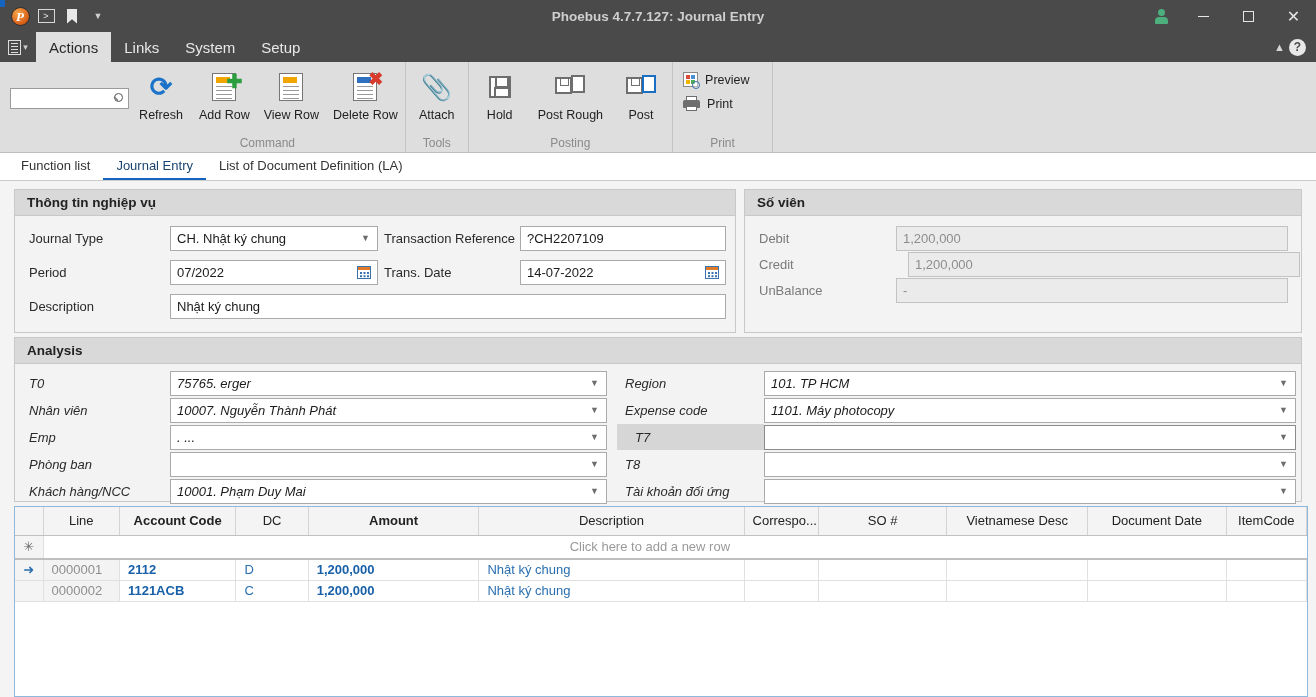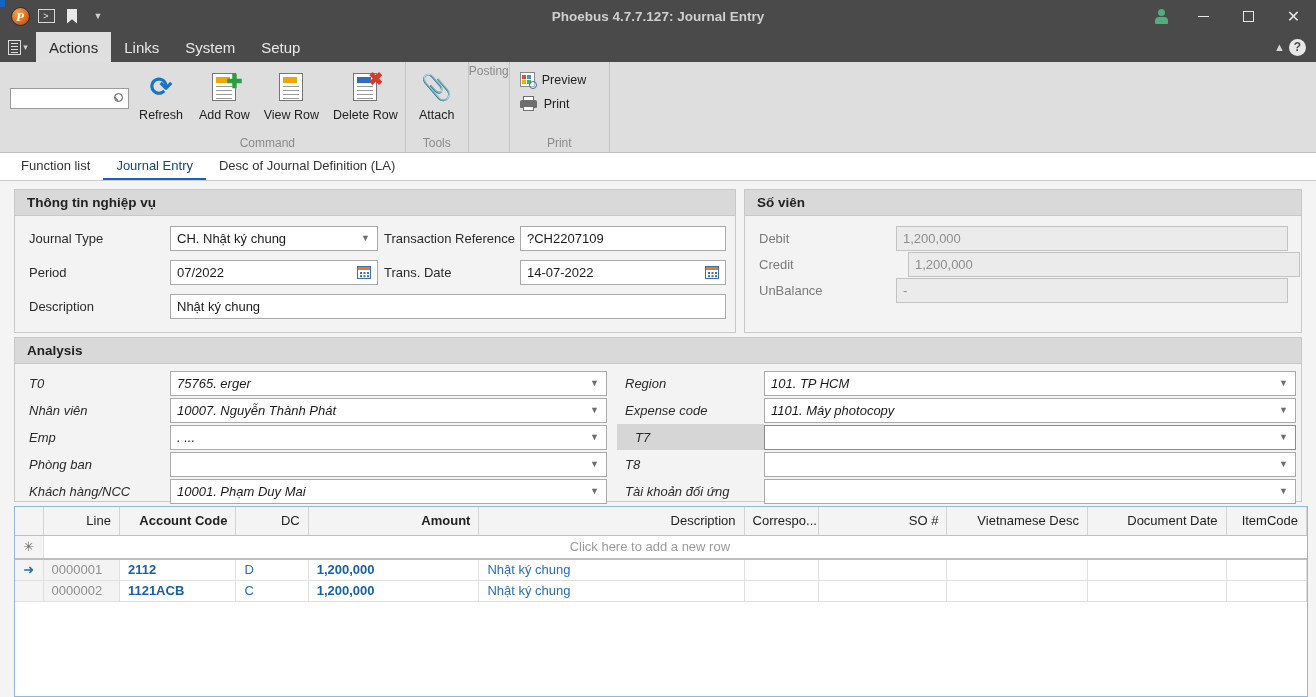--- a/index.html
+++ b/index.html
@@ -272,21 +272,21 @@
 
   
   #gridwrap {
     position: absolute; left: 14px; right: 8px; top: 0; bottom: 0;
     border: 1px solid #8fb8dd; background: #fff;
   }
   table.grid { width: 100%; border-collapse: collapse; table-layout: fixed; }
   table.grid th {
     height: 28px; background: #f4f4f4; border-right: 1px solid #d4d4d4;
     border-bottom: 1px solid #c0c0c0; font-size: 13px; color: #222;
-    text-align: right; padding: 0 8px; font-weight: normal; white-space: nowrap; overflow: hidden;
+    text-align: center; padding: 0 8px; font-weight: normal; white-space: nowrap; overflow: hidden;
   }
   table.grid th.b { font-weight: bold; }
   table.grid td {
     height: 21px; border-right: 1px solid #e0e0e0; border-bottom: 1px solid #e0e0e0;
     font-size: 13px; padding: 0 8px; white-space: nowrap; overflow: hidden;
   }
   td.rowhdr { background:#f4f4f4; border-right:1px solid #d0d0d0; text-align:center; padding:0; }
   td.linecell { background: #f3f3f3; color: #8e8e8e; border-right: 1px solid #d0d0d0; }
   td.acct { color: #1860a8; font-weight: bold; }
   td.dc { color: #2a6fb0; }
@@ -406,20 +406,46 @@
         <span class="rbtn-ico">
             <span class="clip-ico">📎</span>
           </span>
         <span class="rbtn-lbl">Attach</span>
       </div>
     </div>
     <div class="rg-title">Tools</div>
   </div>
 
   <div class="ribbon-group">
+    <div class="rg-body">
+      <div class="rbtn">
+        <span class="rbtn-ico">
+            <span class="floppy"></span>
+          </span>
+        <span class="rbtn-lbl">Hold</span>
+      </div>
+      <div class="rbtn">
+        <span class="rbtn-ico">
+          <span class="postgrp">
+              <span class="f2"></span>
+              <span class="pg"></span>
+            </span>
+        </span>
+        <span class="rbtn-lbl">Post Rough</span>
+      </div>
+      <div class="rbtn">
+        <span class="rbtn-ico">
+          <span class="postgrp">
+              <span class="f2"></span>
+              <span class="pg blue"></span>
+            </span>
+        </span>
+        <span class="rbtn-lbl">Post</span>
+      </div>
+    </div>
     <div class="rg-title">Posting</div>
   </div>
 
   <div class="ribbon-group" style="min-width:100px;">
     <div class="rg-body print-stack">
       <div class="printrow">
         <span class="prev-ico">
           <span class="q1"></span>
             <span class="q2"></span>
             <span class="q3"></span>
@@ -439,21 +465,21 @@
     </div>
     <div class="rg-title">Print</div>
   </div>
 
   <div style="flex:1;"></div>
 </div>
 
 <div id="tabstrip">
   <div class="doctab">Function list</div>
   <div class="doctab active">Journal Entry</div>
-  <div class="doctab">Desc of Journal Definition (LA)</div>
+  <div class="doctab">List of Document Definition (LA)</div>
 </div>
 
 <div id="content">
 
   <div class="panel" style="left:14px; top:8px; width:722px; height:144px;">
     <div class="panel-head">Thông tin nghiệp vụ</div>
     <div class="panel-body" style="height:117px;">
       <div class="frow" style="position:absolute; left:0; top:9px;">
         <div class="flbl" style="width:155px; padding-left:14px;">Journal Type</div>
         <div class="fctl" style="width:208px;">

